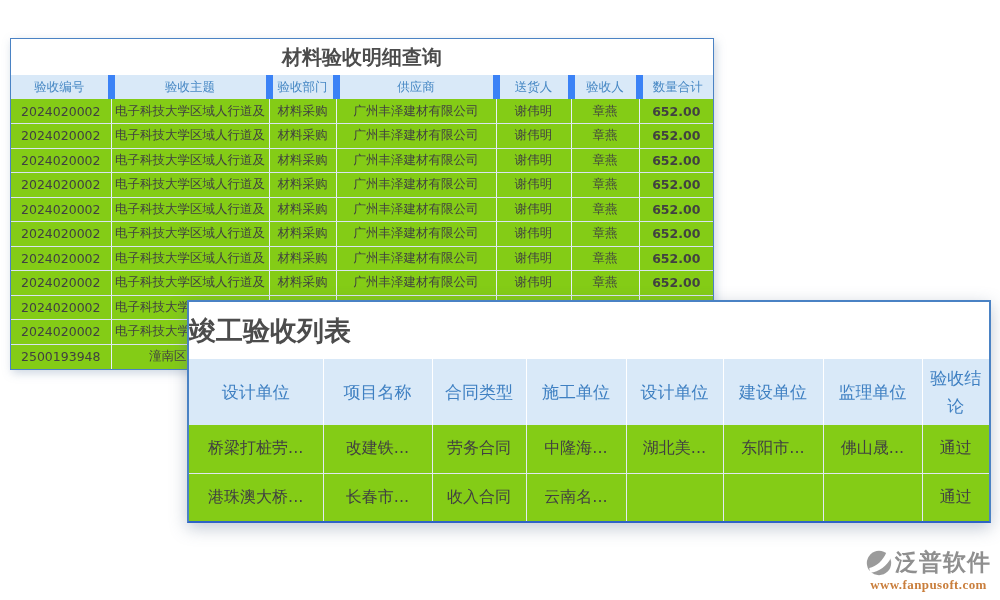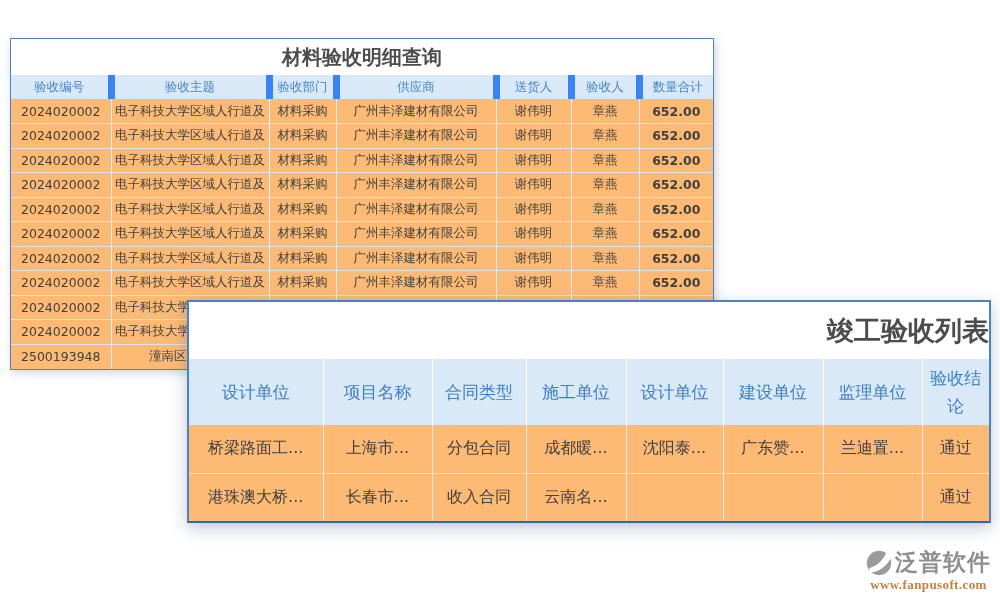--- a/index.html
+++ b/index.html
@@ -16,21 +16,21 @@
     --brand-gray:#8f8f8f;
     --url-orange:#c97e3c;
   }
   *{box-sizing:border-box;}
   html,body{margin:0;padding:0;}
   body{
     width:1000px;height:600px;position:relative;overflow:hidden;
     background:#ffffff;
     font-family:"DejaVu Sans","Liberation Sans",sans-serif;
   }
-  .window{position:absolute;background:#fdba74;}
+  .window{position:absolute;background:#84cc16;}
   
   #w1{
     left:10px;top:38px;width:704px;
     border:1px solid var(--border-blue);
     box-shadow:2px 3px 9px rgba(110,135,170,.35);
     z-index:10;
   }
   #w1 .title{
     height:36px;line-height:36px;text-align:center;
     font-size:20px;font-weight:bold;color:var(--title-text);
@@ -53,21 +53,21 @@
   #w1 tbody tr:last-child td{border-bottom:none;}
   
   #w2{
     left:187px;top:300px;width:804px;
     border:2px solid var(--border-blue);
     border-bottom:2px solid var(--border-bottom-blue);
     box-shadow:0 5px 16px rgba(90,110,140,.38);
     z-index:20;
   }
   #w2 .title{
-    height:57px;line-height:57px;text-align:right;
+    height:57px;line-height:57px;text-align:left;
     font-size:27px;font-weight:bold;color:var(--title-text);
     background:#fff;white-space:nowrap;overflow:hidden;
   }
   #w2 th{
     background:var(--header-bg);color:var(--t2-header-text);
     font-weight:500;font-size:17px;height:66px;padding:0 3px;
     border-right:1px solid #ffffff;line-height:1.65;
     word-break:break-all;overflow:hidden;
   }
   #w2 th:last-child{border-right:none;}
@@ -252,27 +252,27 @@
           <th>合同类型</th>
           <th>施工单位</th>
           <th>设计单位</th>
           <th>建设单位</th>
           <th>监理单位</th>
           <th>验收结论</th>
         </tr>
       </thead>
     <tbody>
         <tr>
-          <td class="al">桥梁路面工...</td>
-          <td class=" link">上海市...</td>
-          <td class="">分包合同</td>
-          <td class=" link">成都暖...</td>
-          <td class="">沈阳泰...</td>
-          <td class="">广东赞...</td>
-          <td class="">兰迪置...</td>
+          <td class="al">桥梁打桩劳...</td>
+          <td class=" link">改建铁...</td>
+          <td class="">劳务合同</td>
+          <td class=" link">中隆海...</td>
+          <td class="">湖北美...</td>
+          <td class="">东阳市...</td>
+          <td class="">佛山晟...</td>
           <td class="">通过</td>
         </tr>
         <tr>
           <td class="al">港珠澳大桥...</td>
           <td class=" link">长春市...</td>
           <td class="">收入合同</td>
           <td class=" link">云南名...</td>
           <td class=""></td>
           <td class=""></td>
           <td class=""></td>

